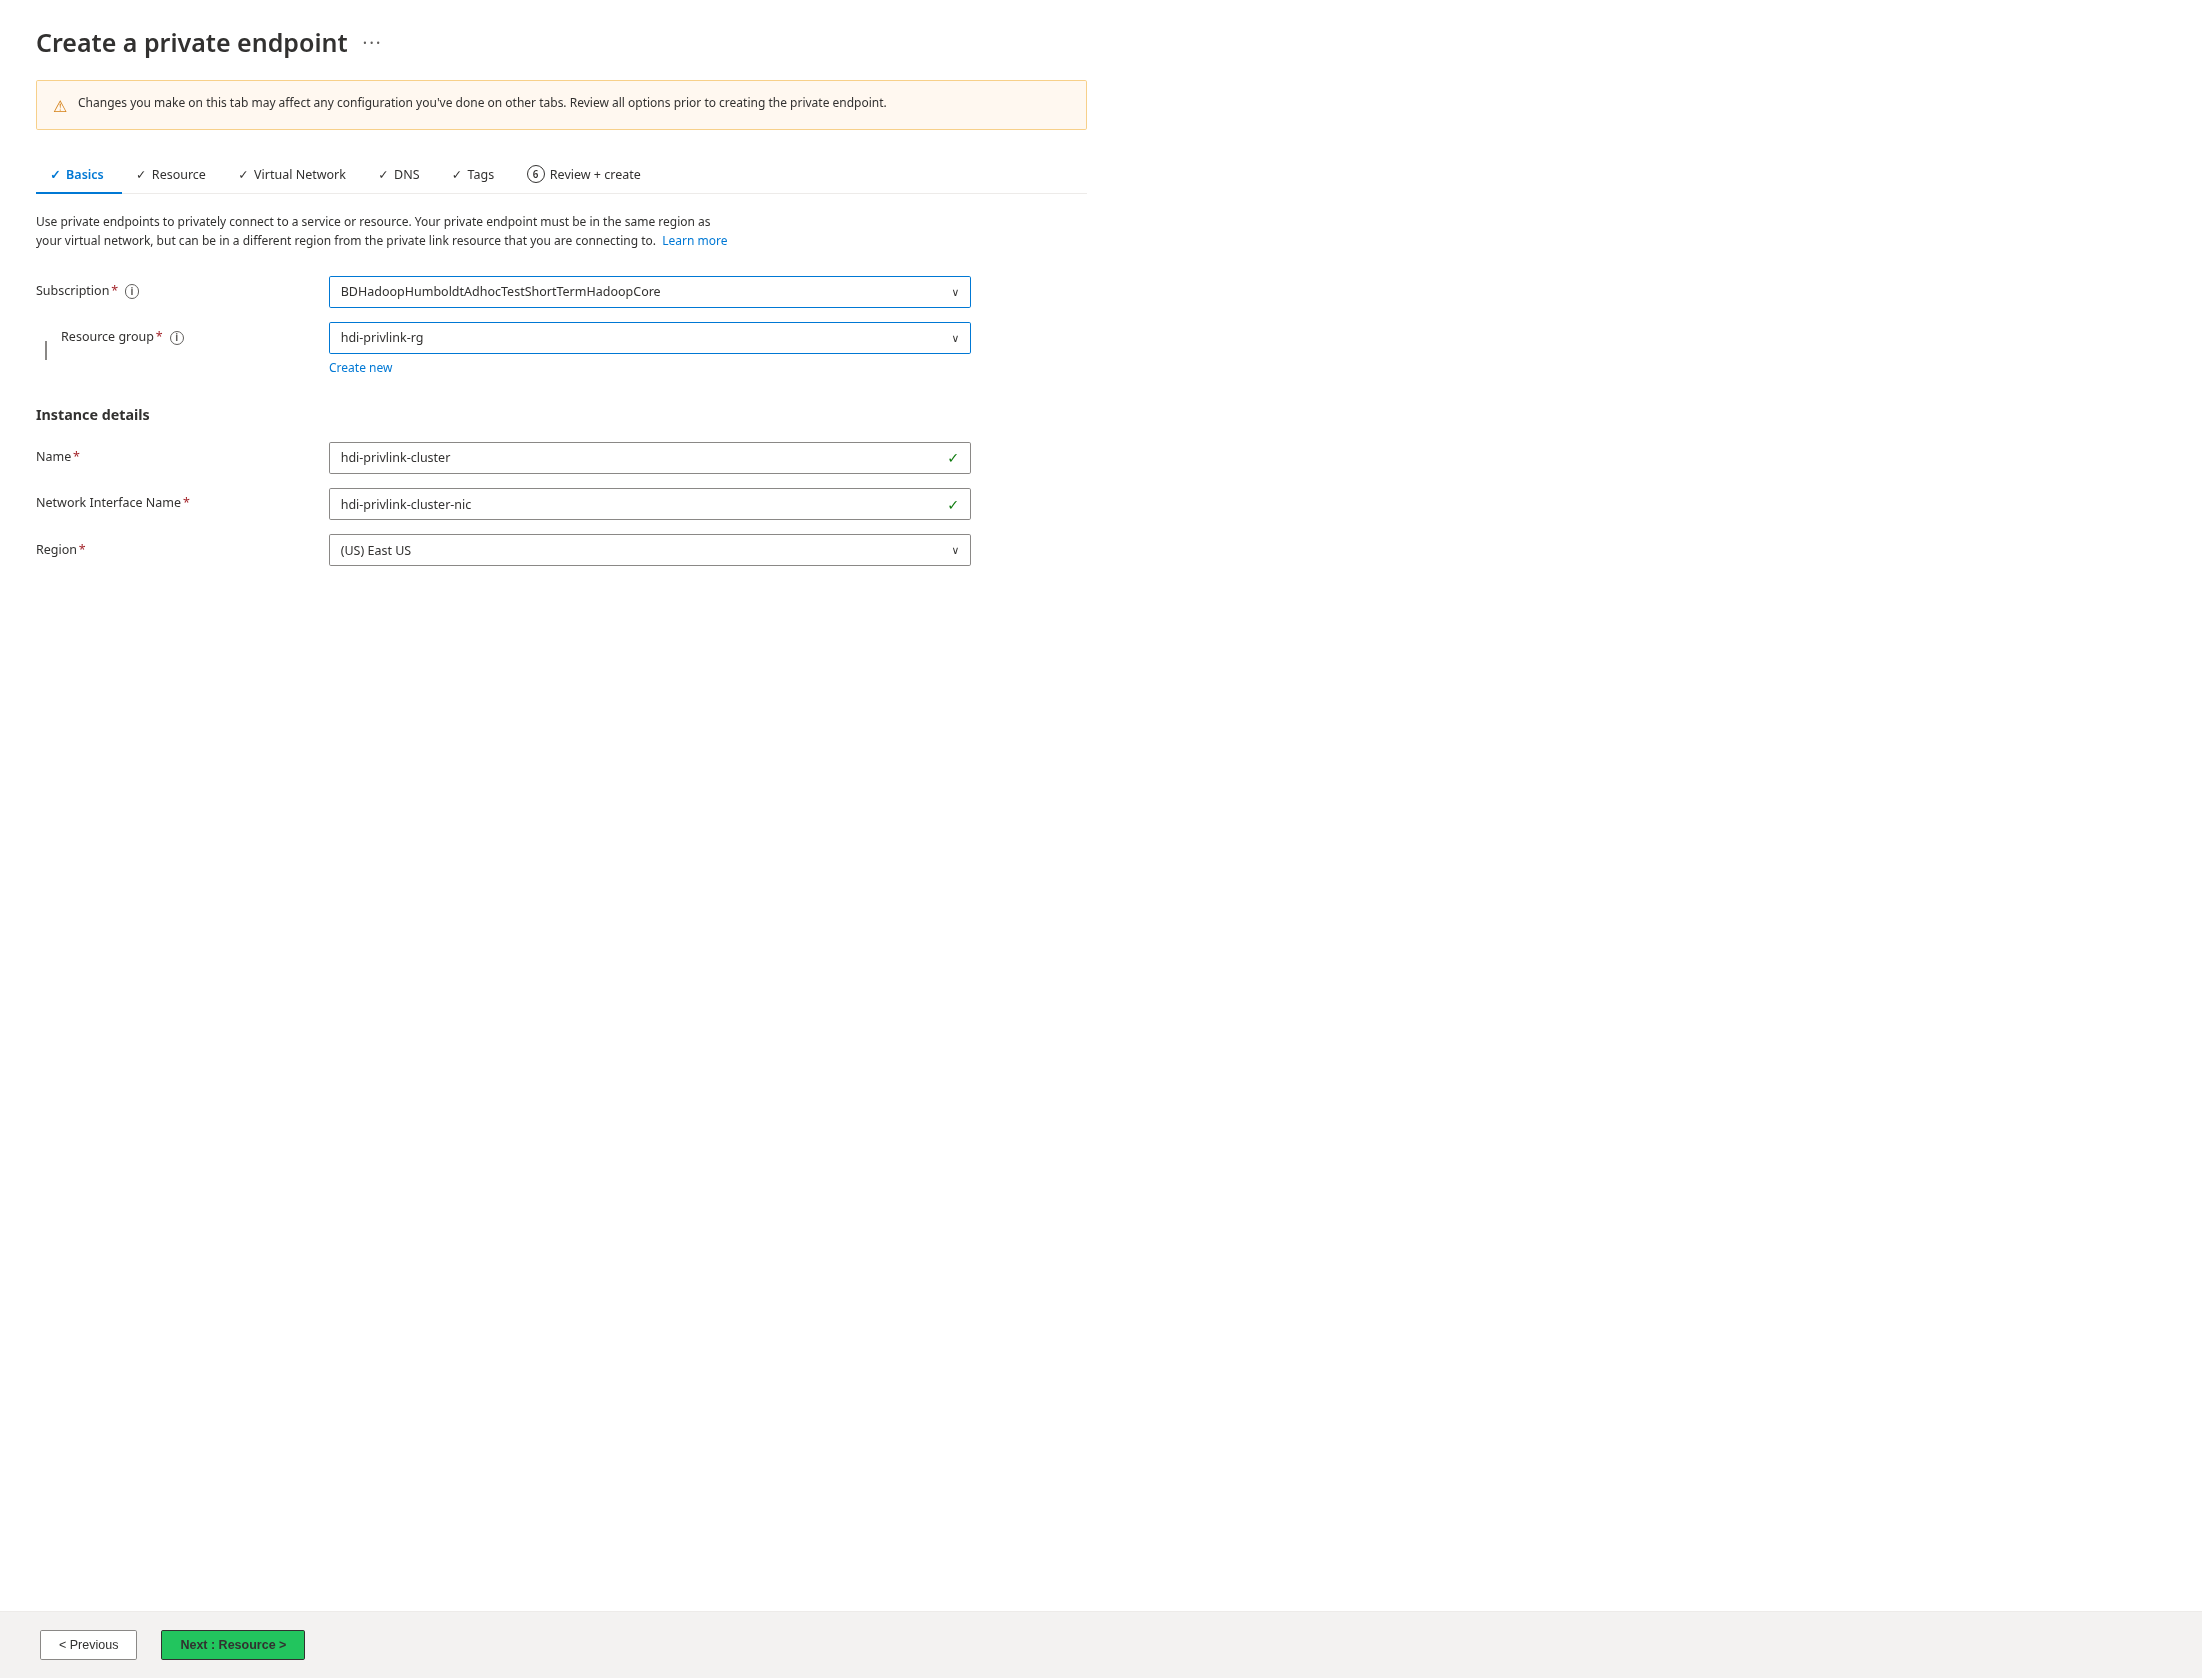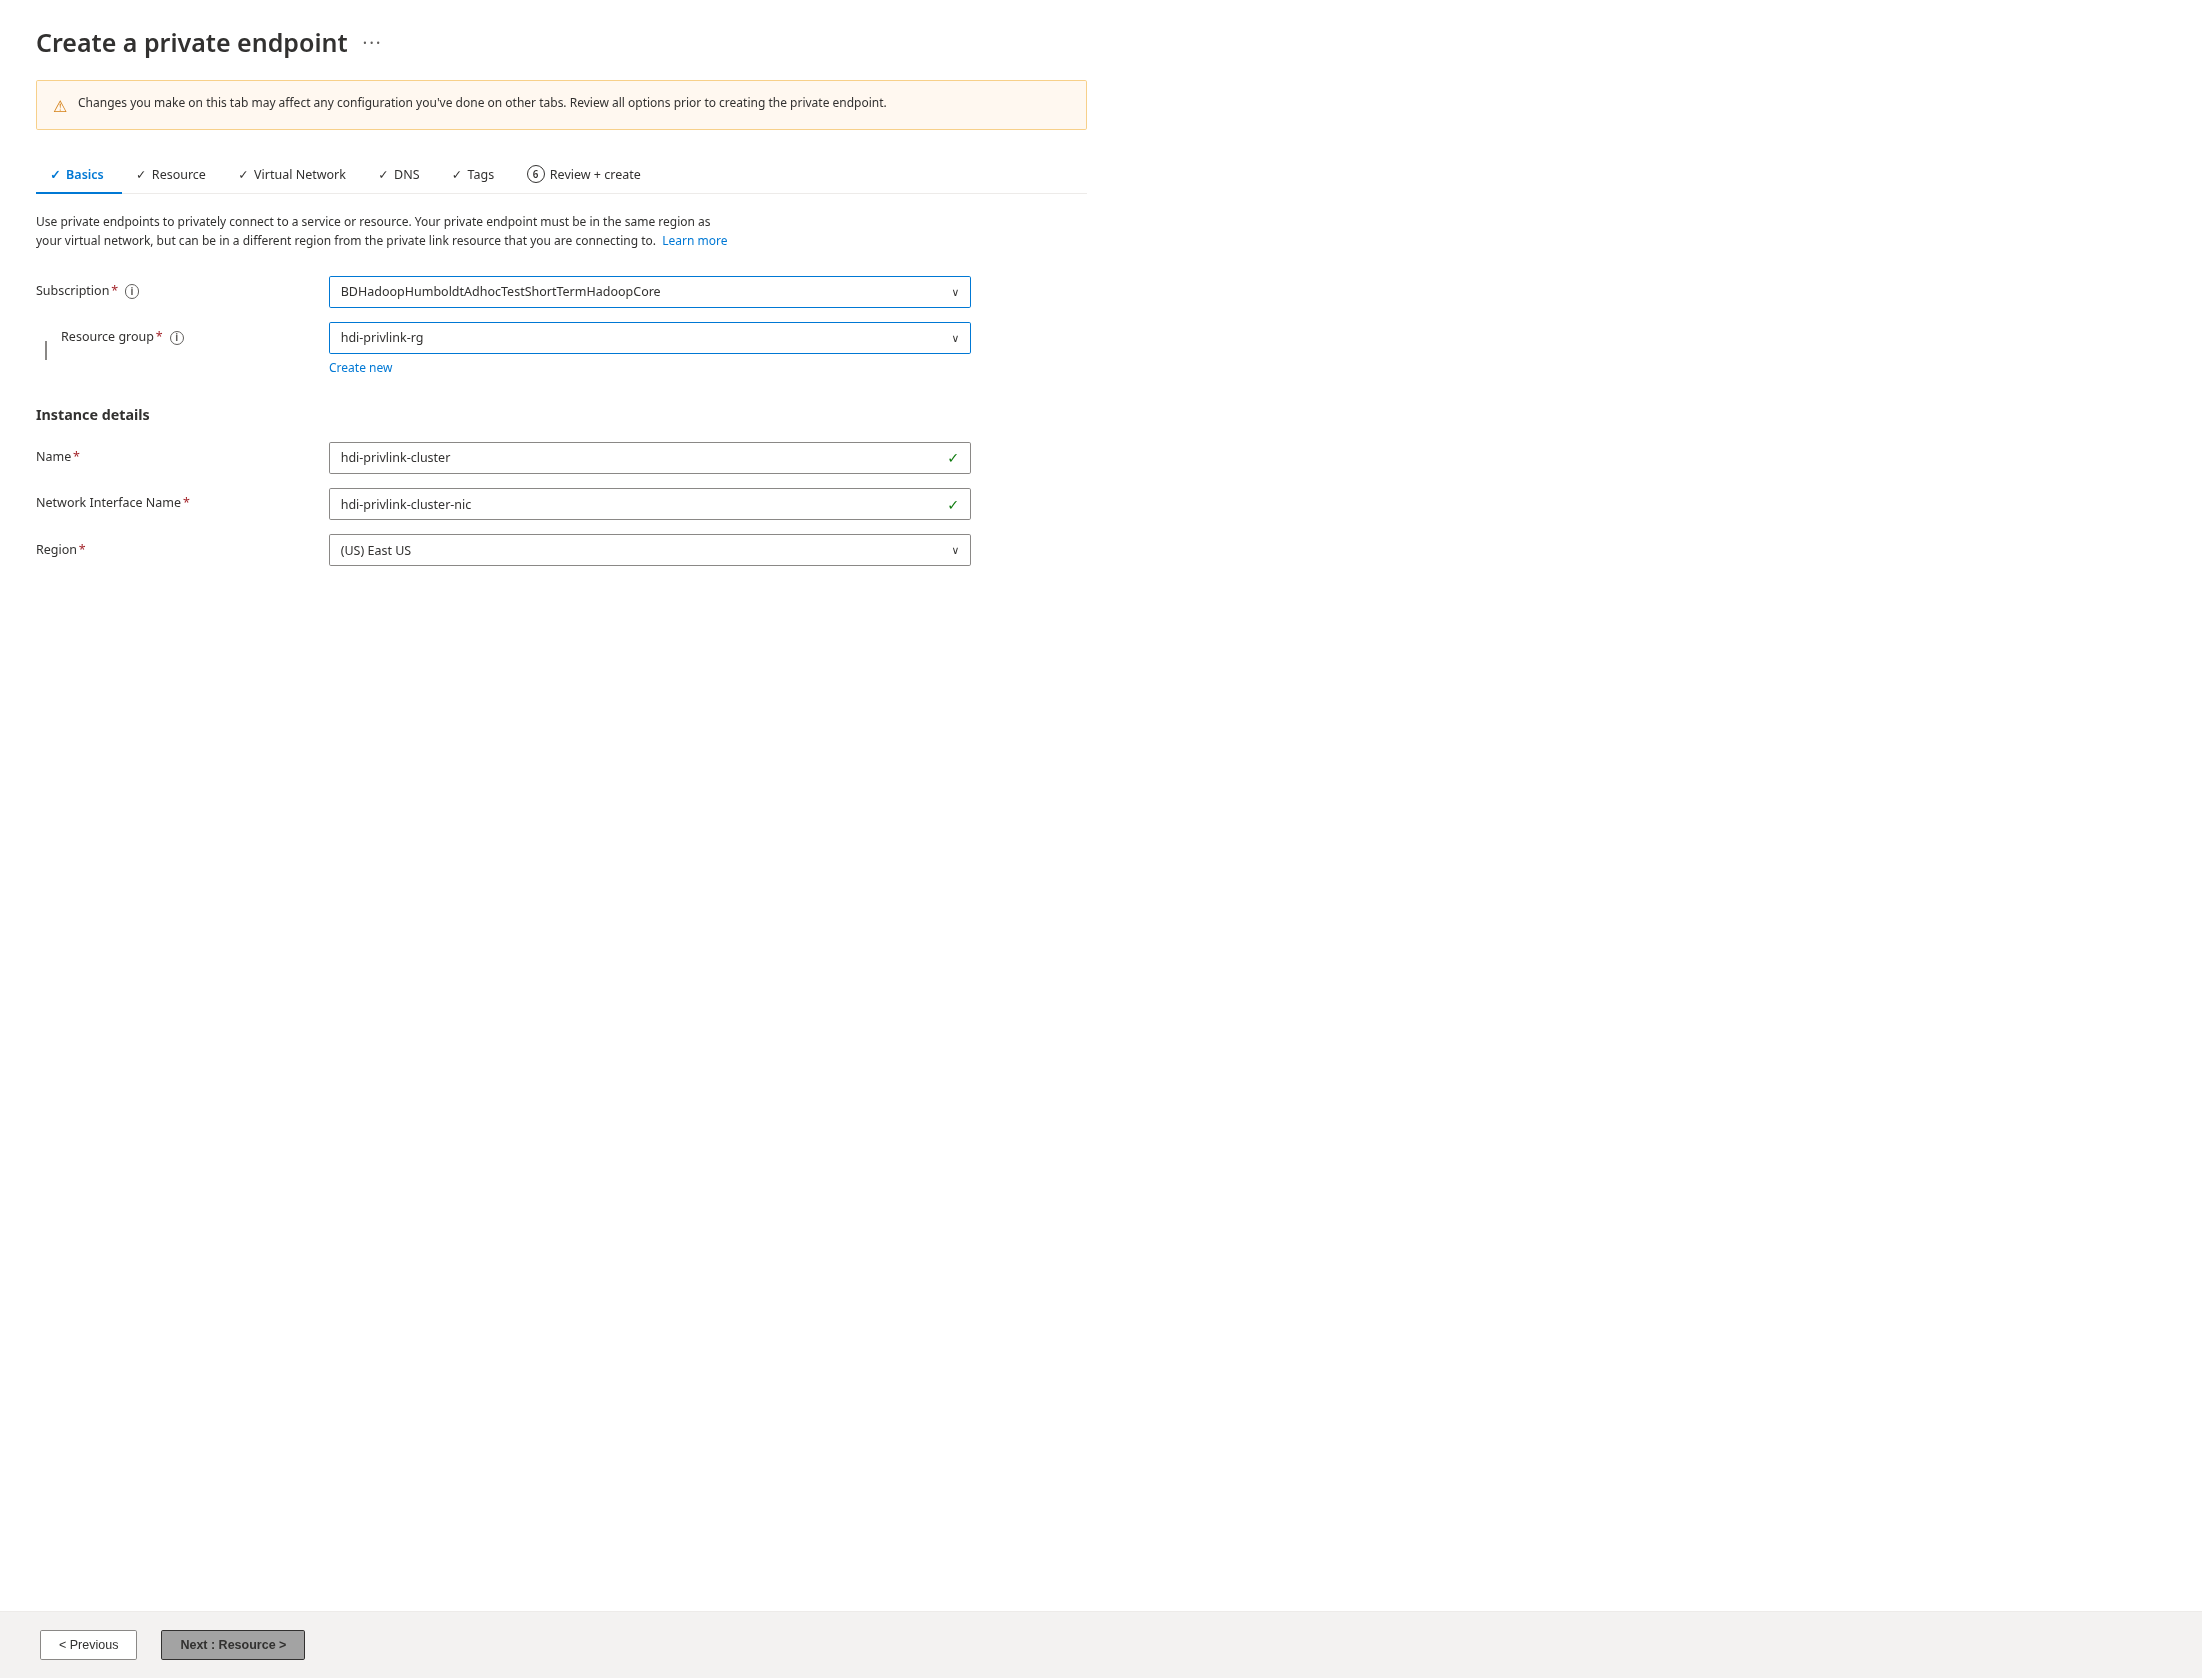--- a/index.html
+++ b/index.html
@@ -240,21 +240,21 @@
       border: 0.9px solid #8a8886;
       border-radius: 1.8px;
       padding: 7.1px 18px;
       font-size: 12.5px;
       color: #323130;
       cursor: pointer;
       min-width: 89px;
       text-align: center;
     }
     .btn-primary-outline {
-      background: #a3a3a3;
+      background: #22c55e;
       border: 1.8px solid #323130;
       border-radius: 1.8px;
       padding: 7.1px 18px;
       font-size: 12.5px;
       font-weight: 600;
       color: #323130;
       cursor: pointer;
       min-width: 143px;
       text-align: center;
     }

